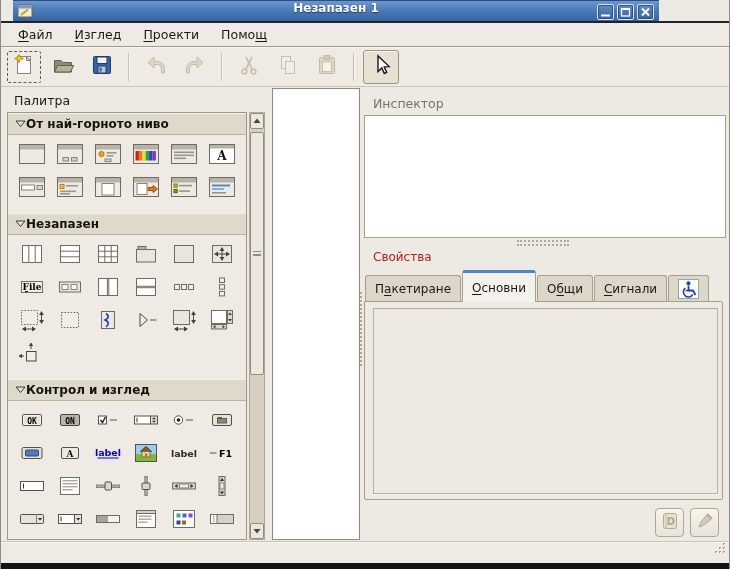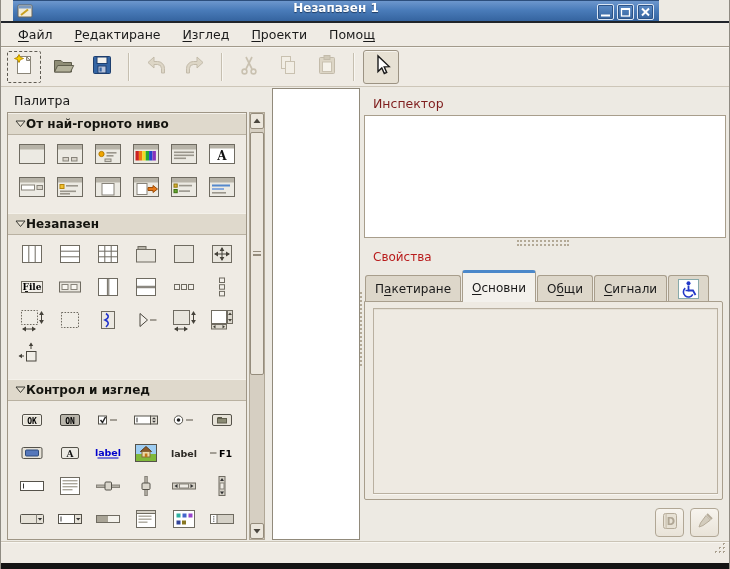--- a/index.html
+++ b/index.html
@@ -64,21 +64,21 @@
 
   
   .middle-panel { position:absolute; left:271px; top:88px; width:88px; height:452px;
     background:#fff; border:1px solid #918a7b; }
 
   
   .vgrip { position:absolute; left:359px; top:292px; height:74px; width:4px;
     border-left:2px dotted #b3a996; }
 
   
-  .inspector-label { position:absolute; left:372px; top:96px; font-size:12.5px; color:#7f1d1d; }
+  .inspector-label { position:absolute; left:372px; top:96px; font-size:12.5px; color:#737373; }
   .inspector-box { position:absolute; left:363px; top:115px; width:362px; height:123px;
     background:#fff; border:1px solid #a89e8c; }
   .hgrip { position:absolute; left:516px; top:240px; width:52px; height:6px;
     border-top:2px dotted #b3a996; border-bottom:2px dotted #b3a996; }
 
   
   .properties-label { position:absolute; left:372px; top:250px; font-size:12px; color:#b91c1c; }
   .tabs { position:absolute; left:364px; top:270px; height:32px; display:flex; align-items:flex-end; }
   .tab { height:27px; background:#ddd7ca; border:1px solid #a89e8c; border-bottom:none;
     border-top-left-radius:3px; border-top-right-radius:3px; padding:0 9px;
@@ -128,21 +128,20 @@
           <svg width="15" height="14" viewBox="0 0 15 14">
             <path d="M4 3.5 L11 10.5 M11 3.5 L4 10.5" stroke="#fff" stroke-width="2"></path>
           </svg>
         </span>
       </span>
   </div>
   <div class="titlebar-shadow"></div>
 
   <div class="menubar">
       <span class="menu-item"><u>Ф</u>айл</span>
-      <span class="menu-item"><u>Р</u>едактиране</span>
       <span class="menu-item"><u>И</u>зглед</span>
       <span class="menu-item"><u>П</u>роекти</span>
       <span class="menu-item">Помо<u>щ</u></span>
     </div>
 
   <div class="toolbar">
       <div class="tb-btn focused">
         <span><svg width="24" height="24" viewBox="0 0 24 24">
             <rect x="5.5" y="3.5" width="13" height="17" fill="#fff" stroke="#8a8578"></rect>
             <polygon points="14.5,3.5 18.5,7.5 14.5,7.5" fill="#d8d4c8" stroke="#8a8578"></polygon>

